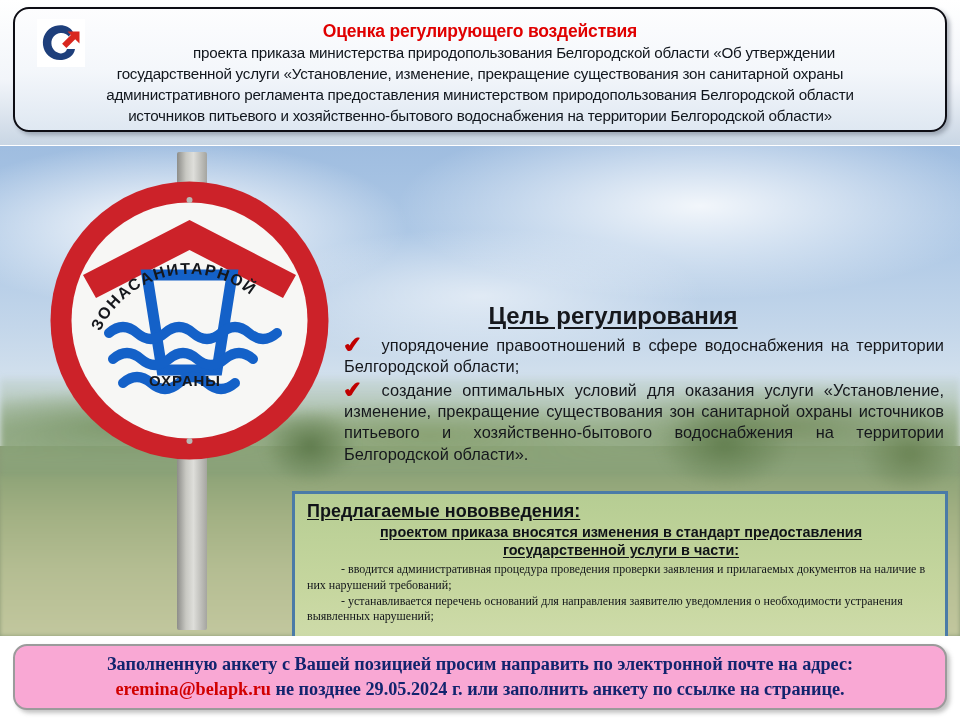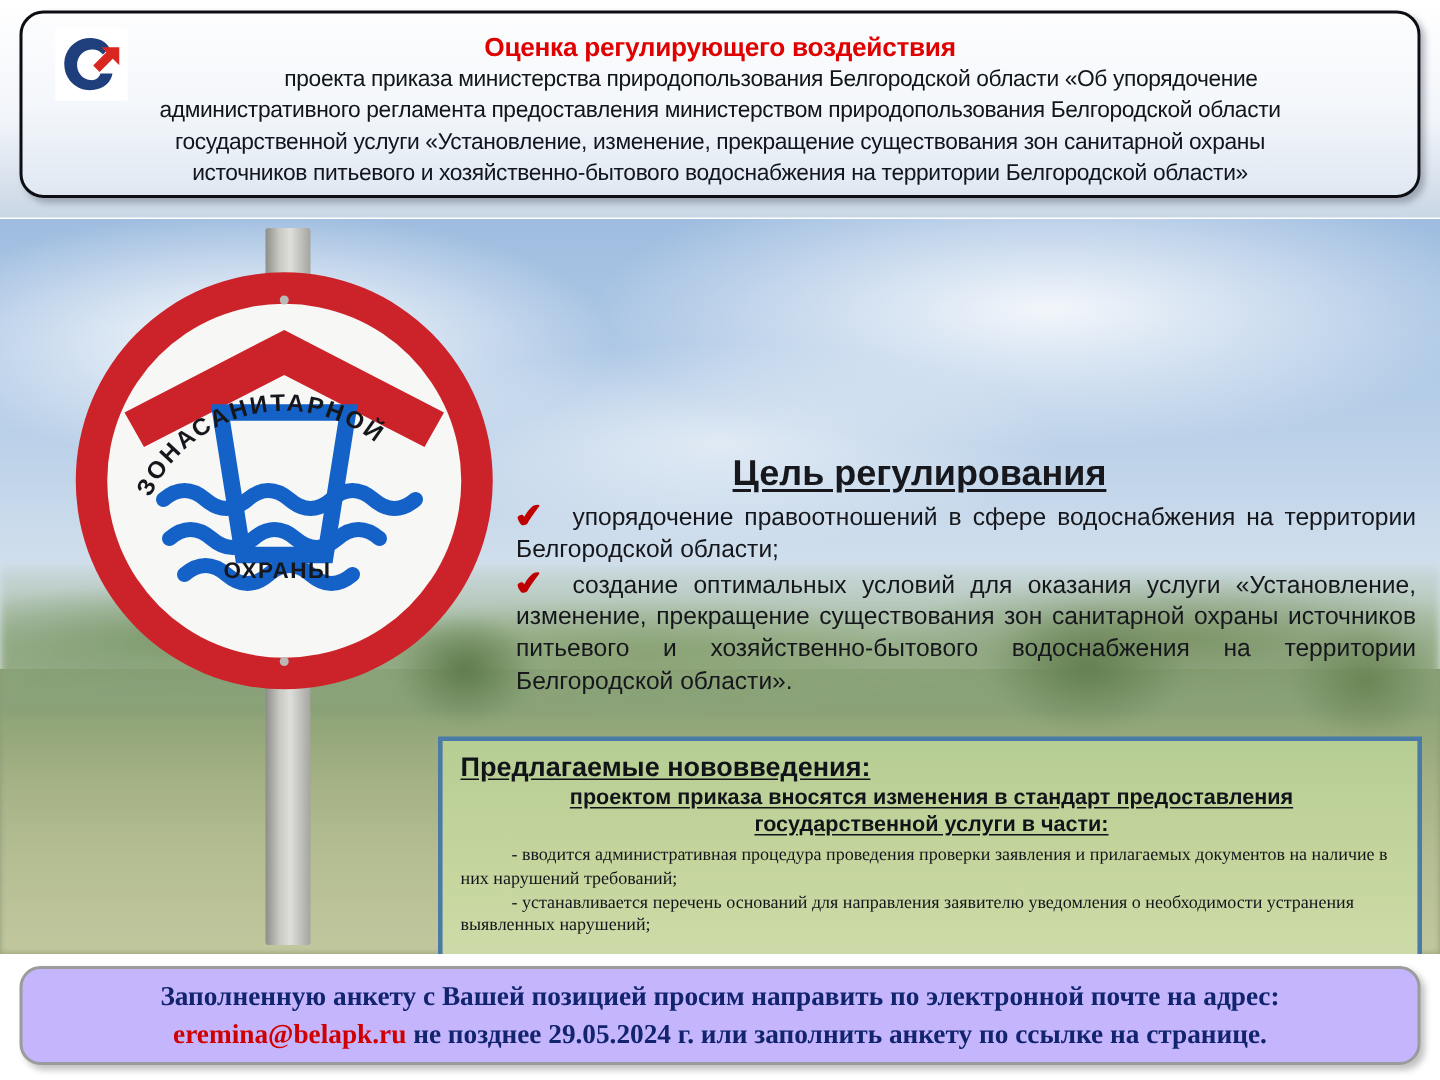--- a/index.html
+++ b/index.html
@@ -256,21 +256,21 @@
     left: 0; top: 636px;
     width: 960px; height: 84px;
     background: #ffffff;
   }
   .footer-box {
     position: absolute;
     left: 13px; top: 644px;
     width: 934px; height: 66px;
     border: 2px solid #9b9b9b;
     border-radius: 14px;
-    background: #c4b5fd;
+    background: #f9a8d4;
     box-shadow: 3px 3px 4px rgba(120,120,120,0.45);
     box-sizing: border-box;
     display: flex;
     flex-direction: column;
     align-items: center;
     justify-content: center;
   }
   .footer-line {
     font-family: "Liberation Serif", serif;
     font-weight: bold;
@@ -295,23 +295,23 @@
         <svg width="48" height="48" viewBox="0 0 48 48">
           <rect x="0" y="0" width="48" height="48" fill="#ffffff"></rect>
           <path d="M36 13 C33 7, 25 5, 18 7 C9 10, 5 18, 6 26 C7 35, 15 42, 25 41 C32 40.3, 37 36, 38 30 L30 30 C29 33, 26.5 34.6, 23.6 34.4 C18.6 34, 14.6 30, 14.4 24.6 C14.2 19, 18.2 14.3, 23.8 14 C27.2 13.8, 30 15, 31.6 17.4 Z" fill="#1e3f7b"></path>
           <path d="M30.5 12.5 L42.5 12.5 L42.5 24.5 L38.2 20.2 L29.4 29 L25.1 24.7 L33.9 15.9 Z" fill="#d9271f"></path>
         </svg>
       </span>
 
       <span class="header-title">Оценка регулирующего воздействия</span>
 
       <span class="header-sub">
-        <span class="ln ln1">проекта приказа министерства природопользования Белгородской области «Об упорядочение</span>
+        <span class="ln ln1">проекта приказа министерства природопользования Белгородской области «Об утверждении</span>
+        <span class="ln">государственной услуги «Установление, изменение, прекращение существования зон санитарной охраны</span>
         <span class="ln">административного регламента предоставления министерством природопользования Белгородской области</span>
-        <span class="ln">государственной услуги «Установление, изменение, прекращение существования зон санитарной охраны</span>
         <span class="ln">источников питьевого и хозяйственно-бытового водоснабжения на территории Белгородской области»</span>
       </span>
 
     </div>
   </div>
 
   <div class="photo">
     <div class="sky"></div>
     <div class="hills"></div>
     <div class="ground"></div>

